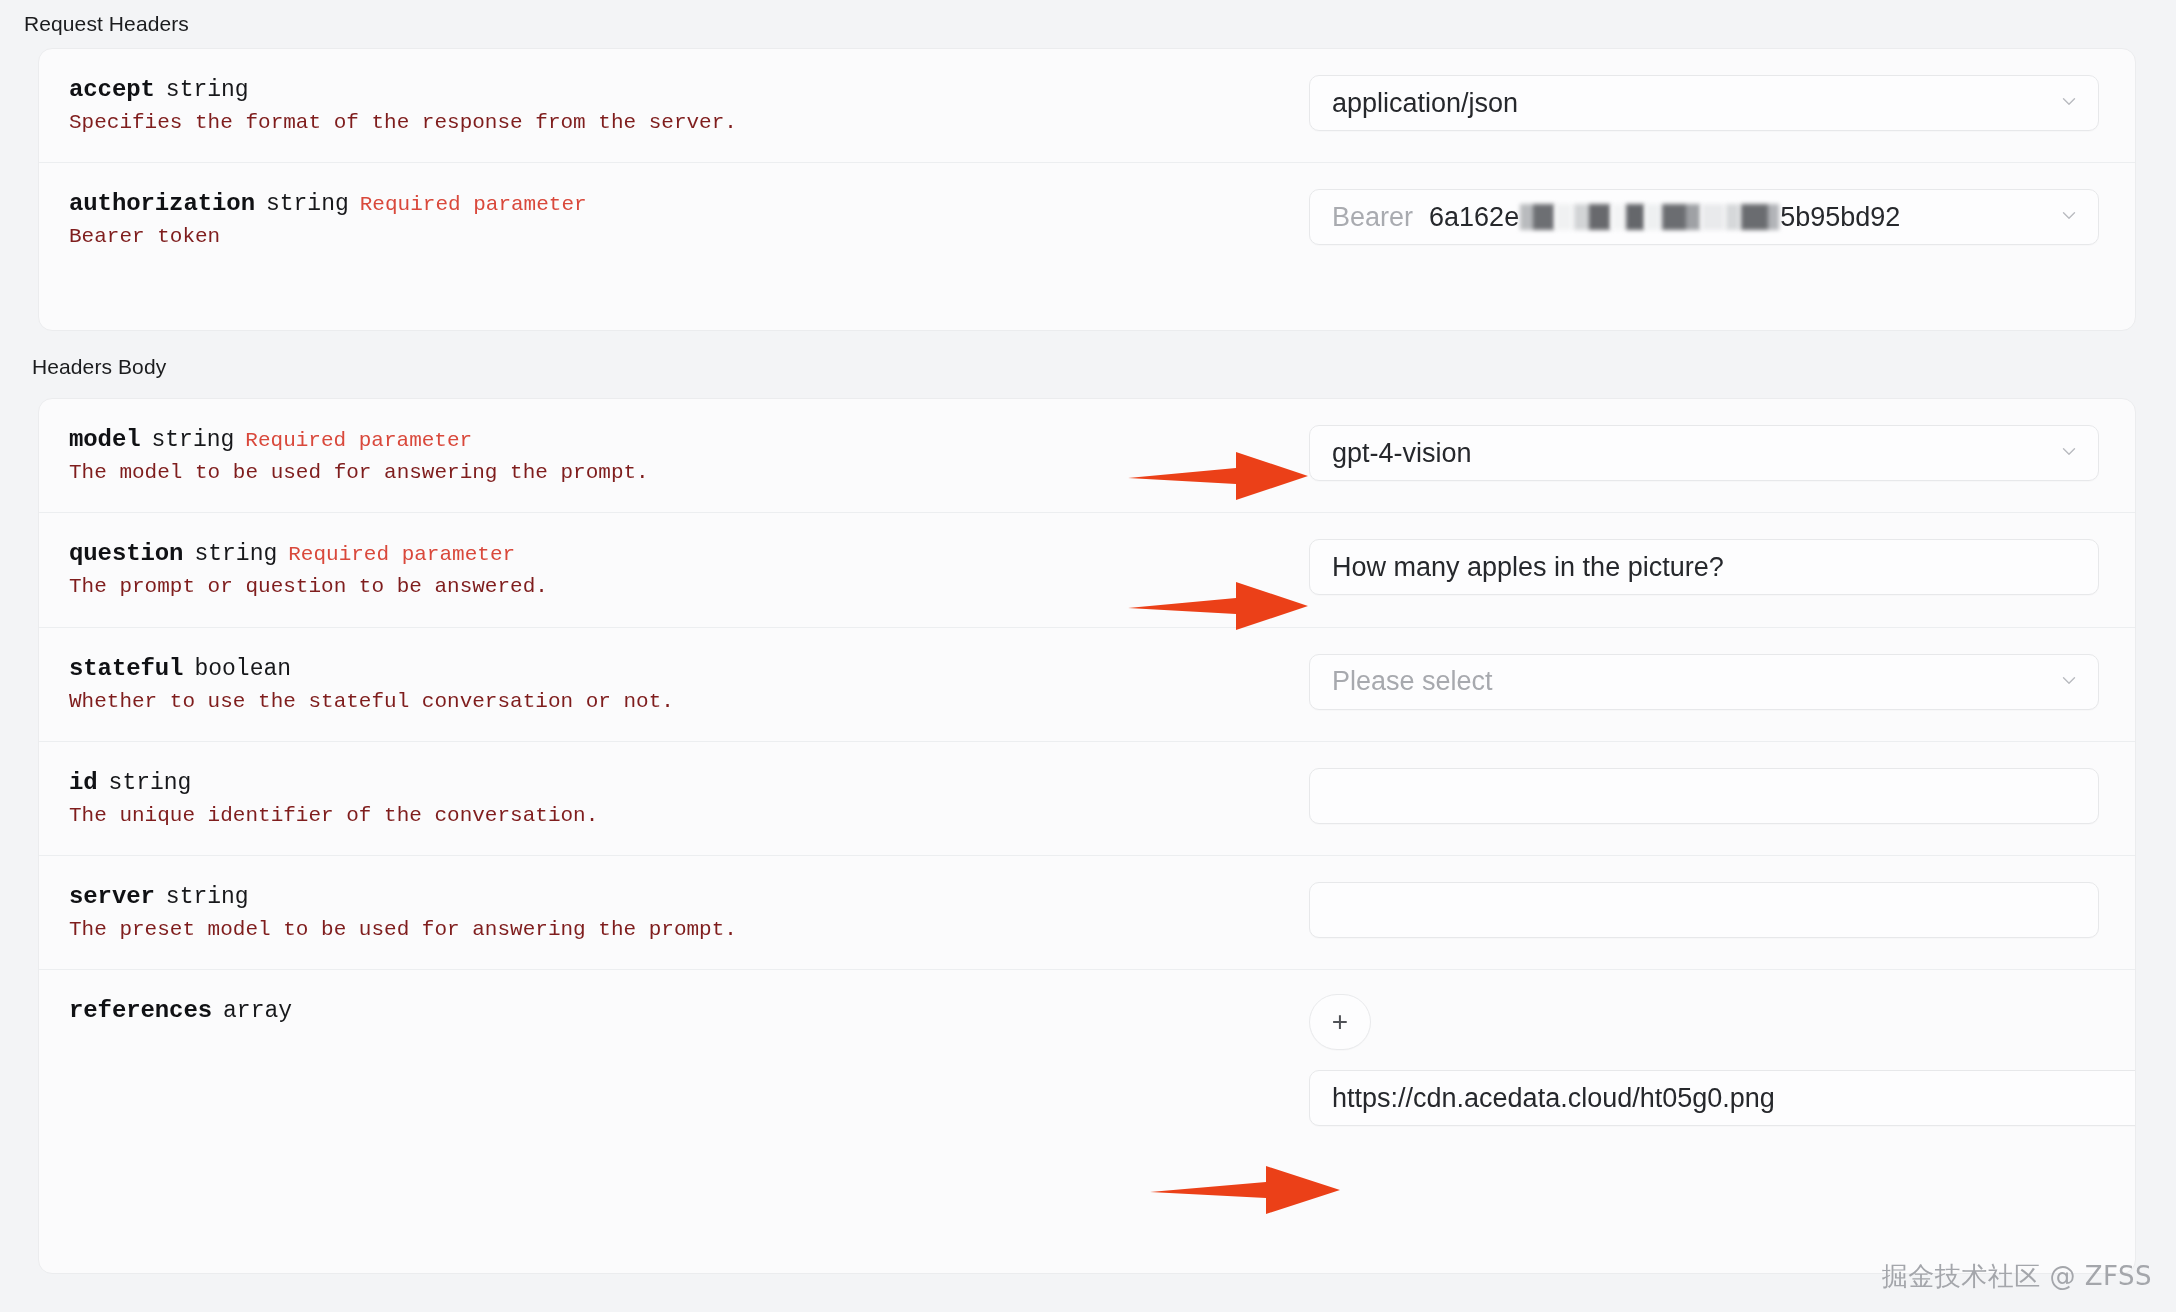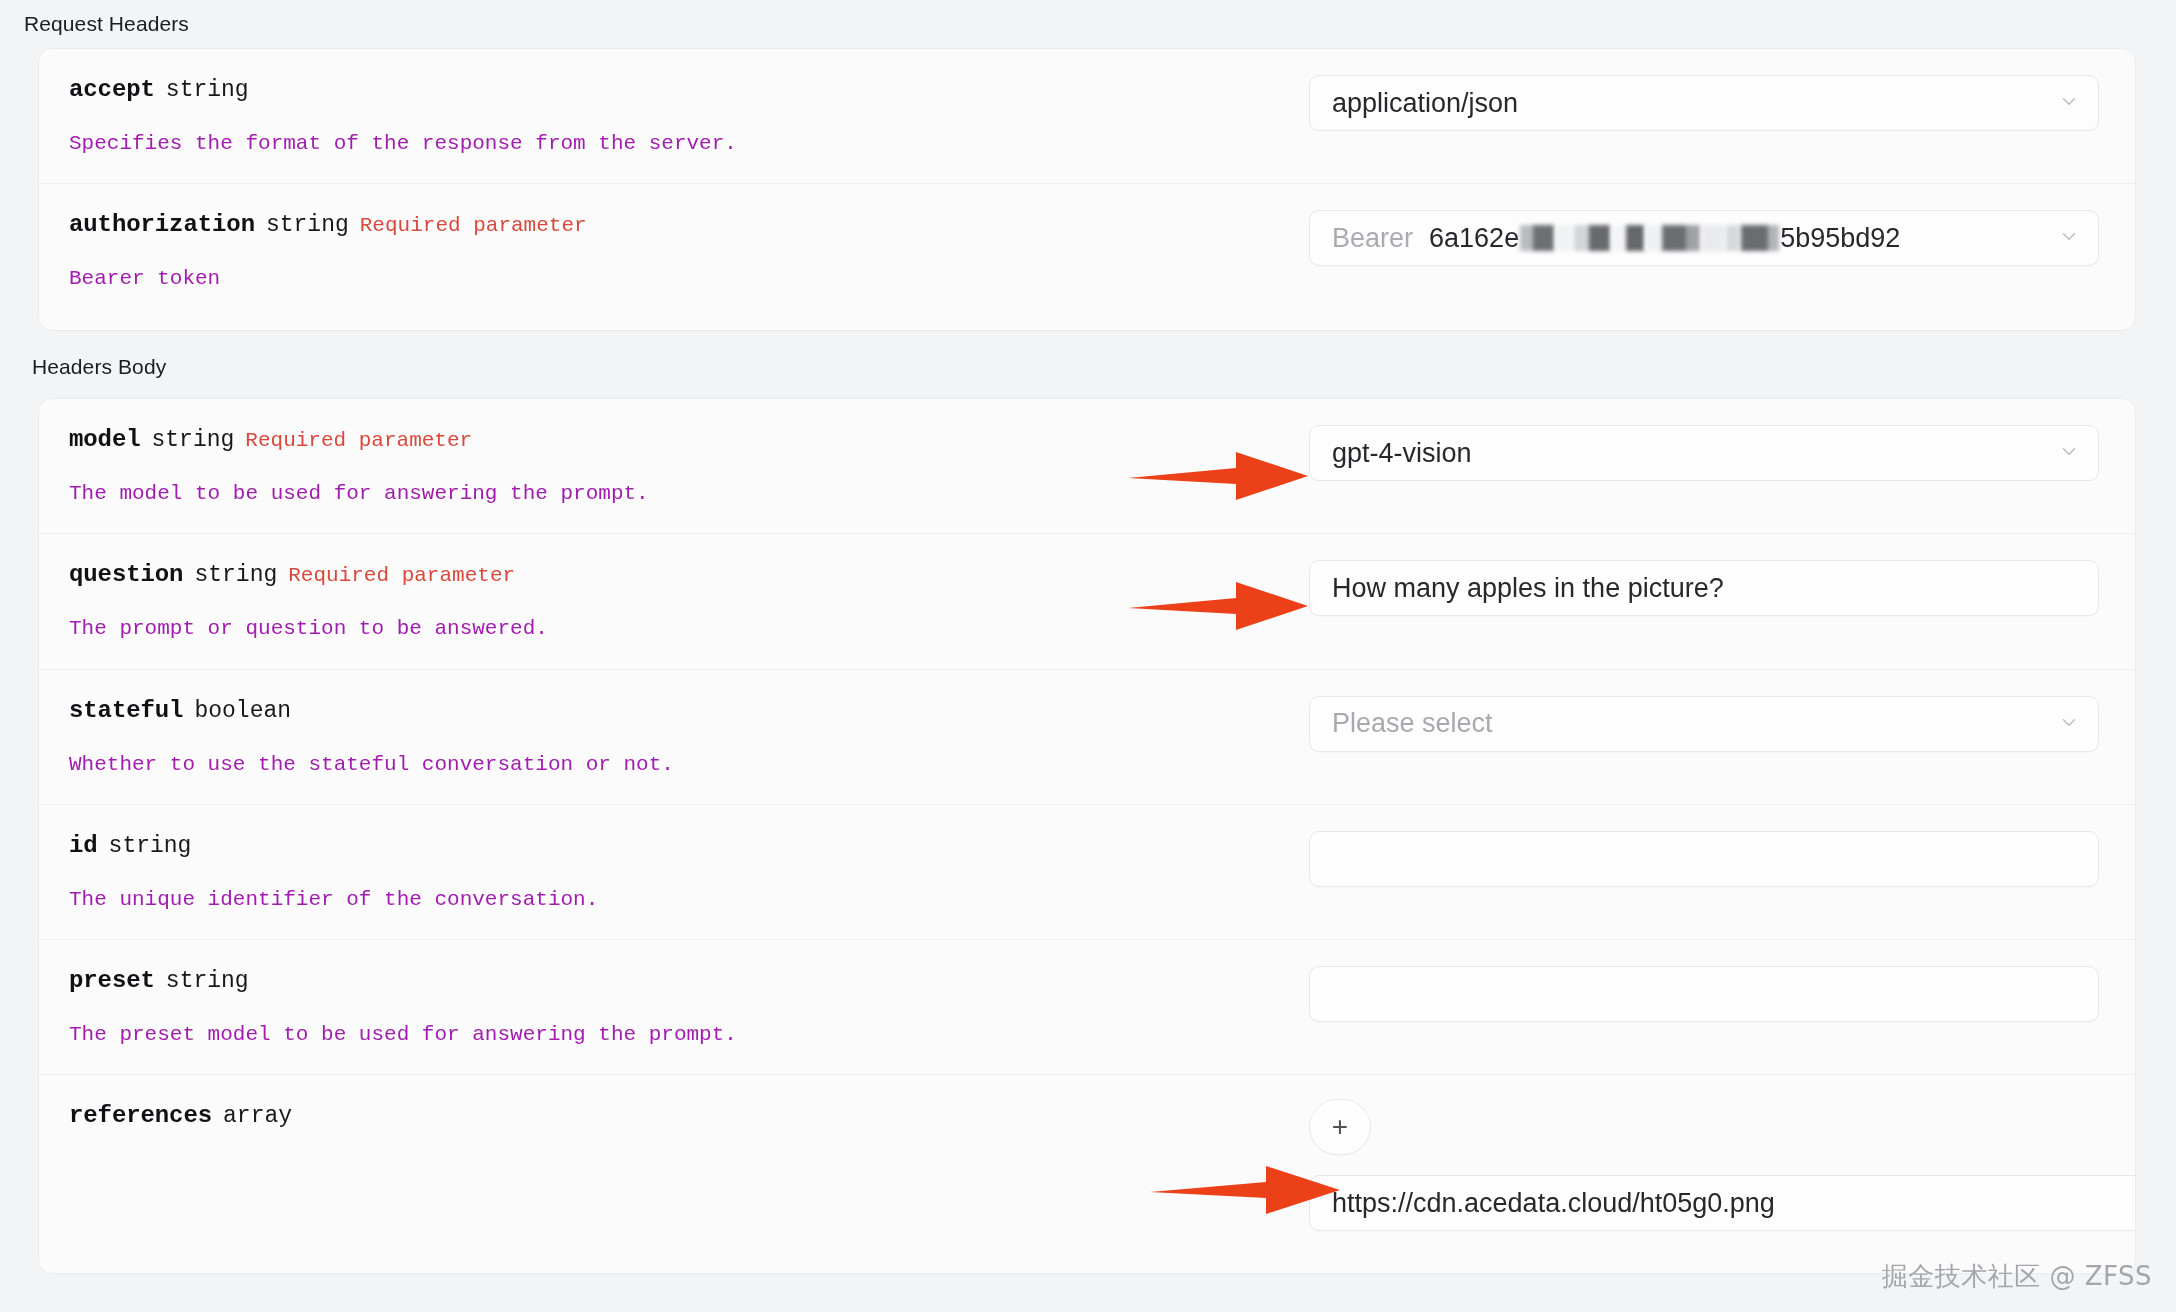--- a/index.html
+++ b/index.html
@@ -81,23 +81,23 @@
     font-size: 23px;
     font-weight: 400;
     color: #17181b;
   }
   .param-required {
     font-size: 21px;
     color: #d9483b;
     font-weight: 400;
   }
   .param-desc {
-    margin-top: 25px;
+    margin-top: 4px;
     font-size: 21px;
-    color: #a21caf;
+    color: #7f1d1d;
     line-height: 1.3;
     white-space: nowrap;
   }
 
   
   .field {
     position: relative;
     width: 100%;
     height: 56px;
     background: #fdfdfe;
@@ -337,21 +337,21 @@
       <div class="row-right">
         <div class="field">
           <span class="val"></span>
         </div>
       </div>
     </div>
 
     <div class="row">
       <div class="row-left">
         <div class="param-title">
-          <span class="param-name">preset</span>
+          <span class="param-name">server</span>
           <span class="param-type">string</span>
         </div>
         <div class="param-desc">The preset model to be used for answering the prompt.</div>
       </div>
       <div class="row-right">
         <div class="field">
           <span class="val"></span>
         </div>
       </div>
     </div>

